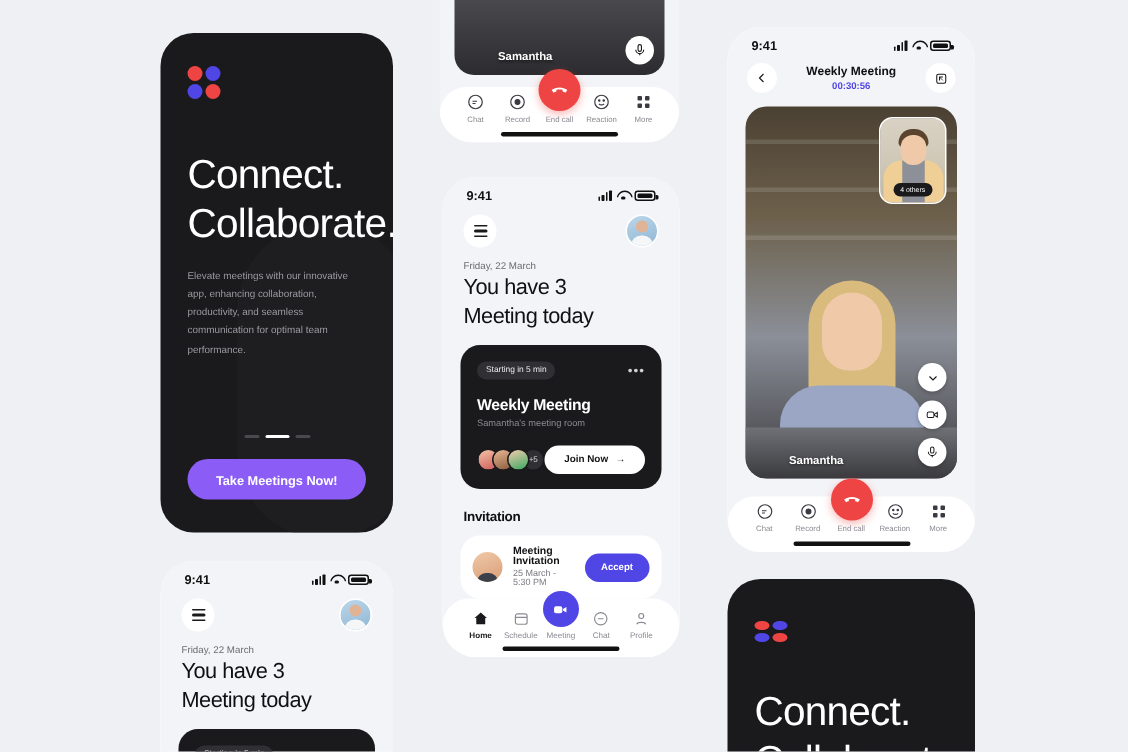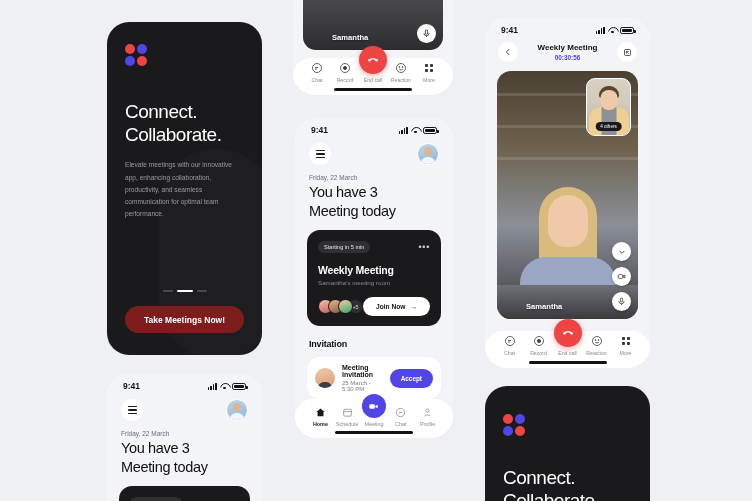--- a/index.html
+++ b/index.html
@@ -52,32 +52,32 @@
   .logo span { border-radius: 50%; display:block; }
 
   
   .onb { position: relative; width: 100%; height: 100%; padding: 22px 18px; color: #fff; }
   .onb-bg-shape {
     position: absolute; right: -14px; top: 38%; width: 118px; height: 210px;
     background: #232326; border-radius: 58px 58px 58px 58px; opacity: .55;
   }
   .onb-inner { position: relative; z-index: 2; height: 100%; display: flex; flex-direction: column; }
   .onb h1 {
-    font-size: 19px; line-height: 1.22; font-weight: normal; letter-spacing: -.5px;
+    font-size: 27px; line-height: 1.22; font-weight: normal; letter-spacing: -.5px;
     margin-top: 34px; color: #fff;
   }
   .onb p {
     margin-top: 13px; font-size: 6.6px; line-height: 1.85; color: #9a9aa0; max-width: 140px;
   }
   .dots { display: flex; gap: 4px; justify-content: center; margin-top: auto; margin-bottom: 14px; }
   .dots i { display:block; width: 10px; height: 2.5px; border-radius: 2px; background: #4a4a4e; }
   .dots i.on { background: #fff; width: 16px; }
   .cta {
     width: 100%; height: 27px; border-radius: 14px; border: none;
-    background: #7f1d1d; color: #fff; font-size: 8.5px; font-weight: bold;
+    background: #8b5cf6; color: #fff; font-size: 8.5px; font-weight: bold;
     font-family: "Liberation Sans", sans-serif; cursor: pointer;
   }
 
   
   .home-wrap { height: 100%; background: #f3f4f7; display: flex; flex-direction: column; position: relative; }
   .home-top { display: flex; align-items: center; justify-content: space-between; padding: 6px 14px 0 14px; }
   .burger { width: 22px; height: 22px; border-radius: 50%; background: #fff;
     display: flex; flex-direction: column; align-items: center; justify-content: center; gap: 2.2px; }
   .burger i { display: block; width: 9px; height: 1.3px; background: #1a1a1c; border-radius: 1px; }
   .avatar { width: 22px; height: 22px; border-radius: 50%;

